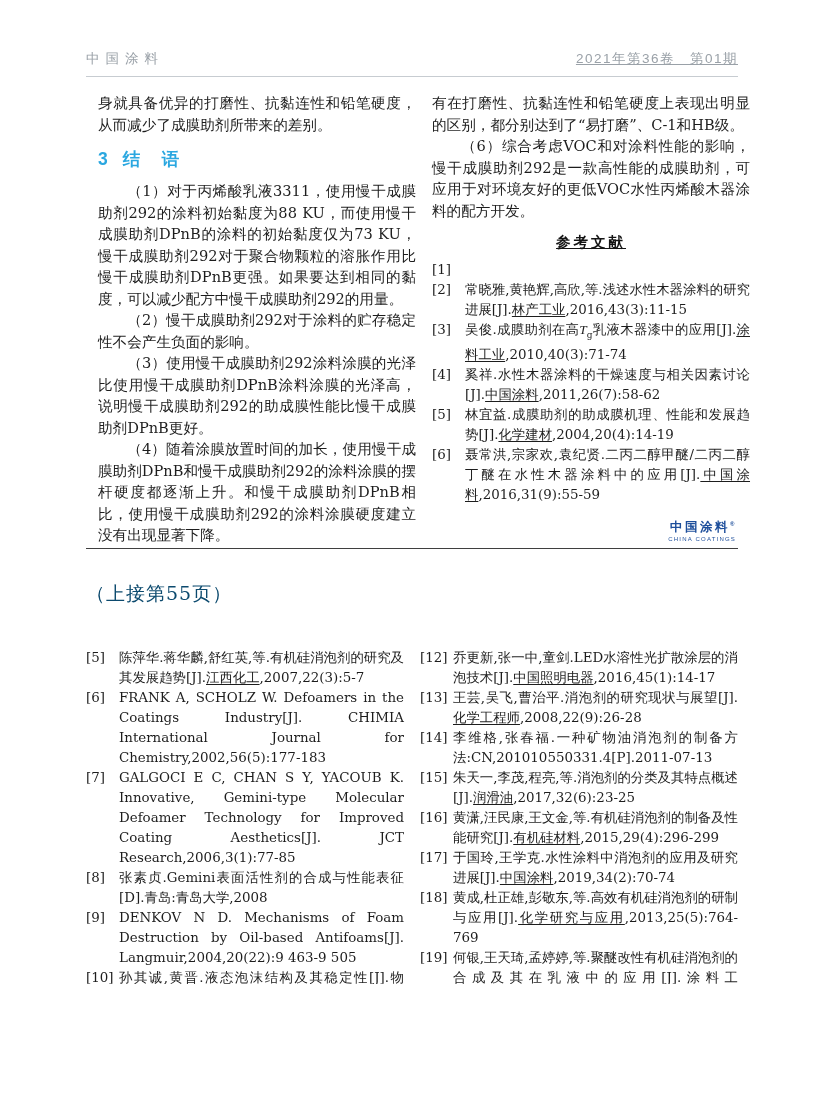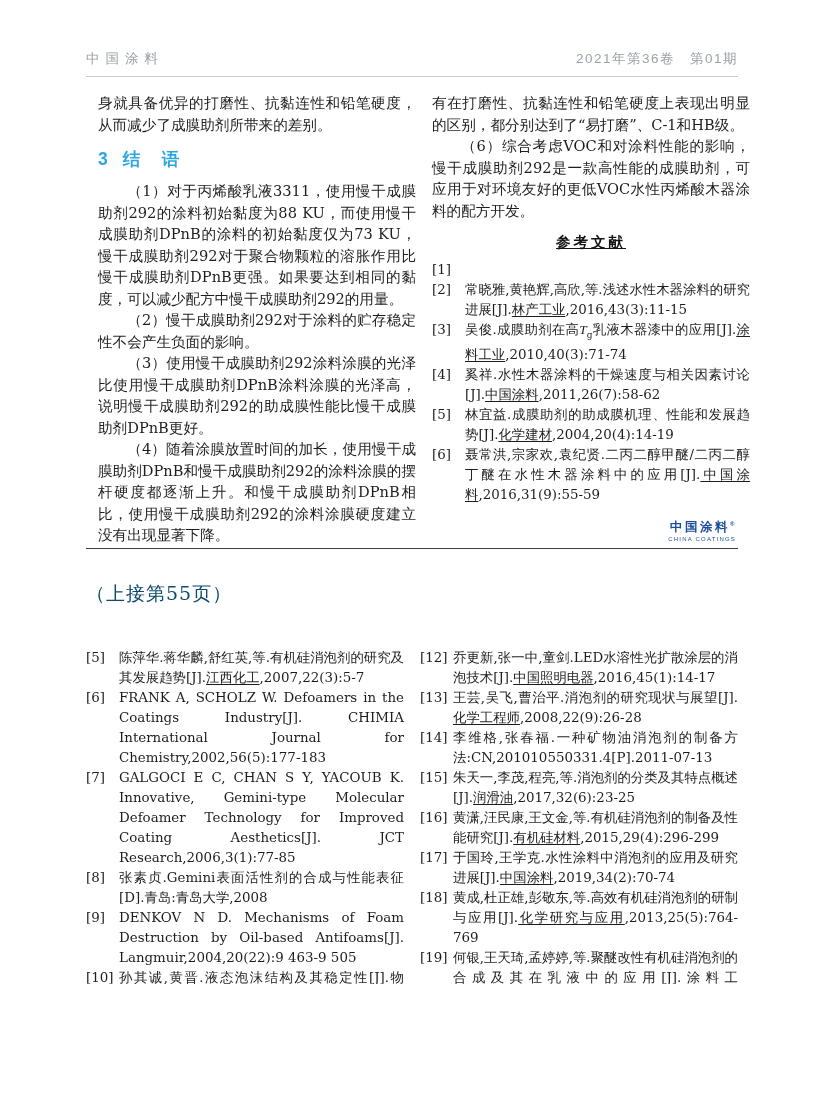--- a/index.html
+++ b/index.html
@@ -4,21 +4,21 @@
 <style>
   html,body{margin:0;padding:0;background:#ffffff;}
   .page{position:relative;width:816px;height:984px;background:#ffffff;overflow:hidden;
         font-family:"DejaVu Serif","Liberation Serif",serif;color:#1d1d1d;}
 
   
   .header{position:absolute;left:86px;top:50px;width:652px;display:flex;justify-content:space-between;
           align-items:flex-end;padding-bottom:8px;border-bottom:1px solid #c7ccd1;
           font-family:"Liberation Sans","DejaVu Sans",sans-serif;color:#9aa1a8;font-size:13.5px;}
   .journal-name{letter-spacing:6px;}
-  .issue-info{letter-spacing:1.5px;}
+  .issue-info{letter-spacing:1.5px;text-decoration:underline;}
 
   
   .article{position:absolute;left:98px;top:92px;width:652px;display:flex;gap:16px;}
   .col{width:318px;}
   .para{margin:0;font-size:14.6px;line-height:21.5px;text-align:justify;}
   .para.indent{text-indent:2em;}
 
   .section-heading{display:flex;align-items:baseline;gap:13px;margin:12px 0 9px 0;
       font-family:"Liberation Sans","DejaVu Sans",sans-serif;font-weight:bold;
       font-size:17.5px;color:var(--accent,#2aa7e0);letter-spacing:2px;}

